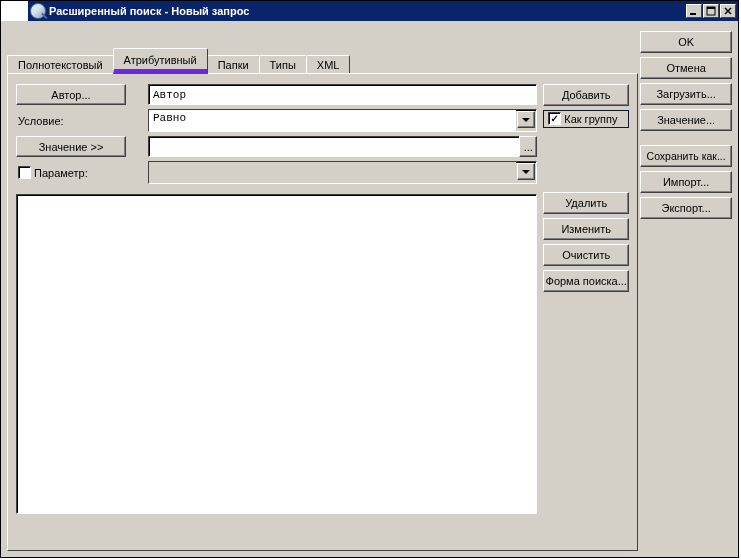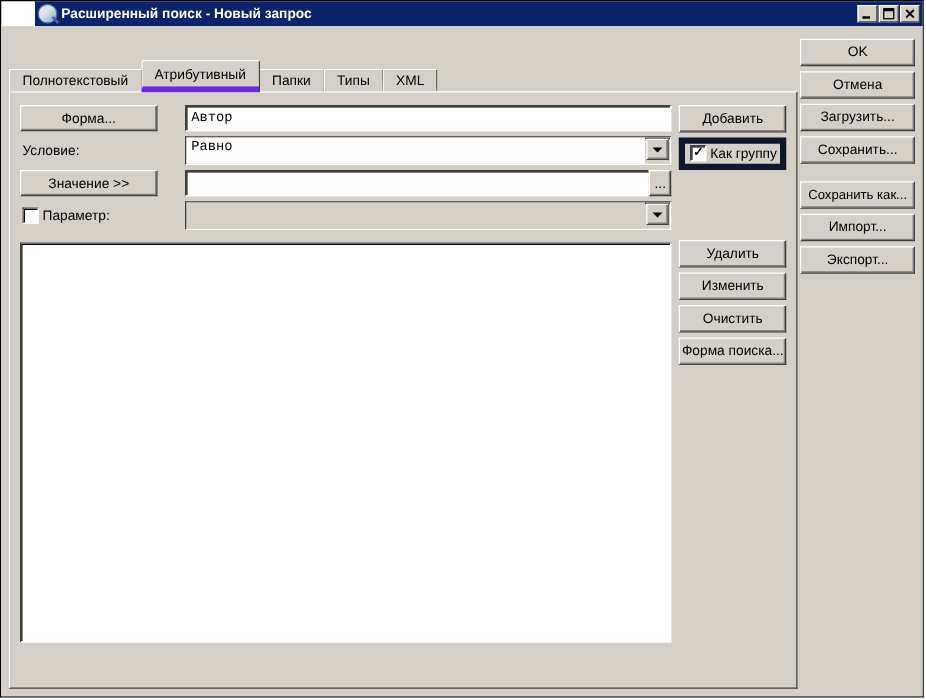--- a/index.html
+++ b/index.html
@@ -149,21 +149,21 @@
 }
 .combo.wrapped { border: 1px solid #808080; border-top-color:#404040;border-left-color:#404040;border-right-color:#fff;border-bottom-color:#fff; box-shadow: inset 1px 1px 0 #000; }
 .combo.wrapped .field { border:none; box-shadow:none; }
 .combo.wrapped .dropbtn { height:17px; margin:1px; }
 .tri { width:0;height:0;border-left:4px solid transparent;border-right:4px solid transparent;border-top:4px solid #000; }
 .sidebtns { width: 86px; display:flex;flex-direction:column;gap:4px; }
 .sidebtn { height: 22px; background:#d4d0c8;border:1px solid #fff;border-right-color:#404040;border-bottom-color:#404040;box-shadow: inset -1px -1px 0 #808080, inset 1px 1px 0 #d4d0c8; display:flex;align-items:center;justify-content:center;cursor:pointer;}
 .checkwrap { display:flex;align-items:center; gap:3px; padding-left:2px;}
 .chk { width:13px;height:13px;background:#fff;border:1px solid #808080;border-top-color:#404040;border-left-color:#404040;border-right-color:#fff;border-bottom-color:#fff;box-shadow:inset 1px 1px 0 #000;display:flex;align-items:center;justify-content:center;font-size:10px;font-weight:bold;}
 .chk.checked::after{content:"✓";line-height:1;font-size:10px;}
-.redbox { border: 5px solid #0f172a; padding: 1px 2px 2px; }
+.redbox { border: 1px solid #0f172a; padding: 1px 2px 2px; }
 .condarea {
   margin-top:6px;
   background:#fff;
   border: 1px solid #808080;
   border-top-color:#404040; border-left-color:#404040;
   border-right-color:#fff; border-bottom-color:#fff;
   box-shadow: inset 1px 1px 0 #000;
   height: 320px;
 }
 </style>
@@ -199,21 +199,21 @@
         <div class="tab">Полнотекстовый</div>
         <div class="tab active">Атрибутивный</div>
         <div class="tab">Папки</div>
         <div class="tab">Типы</div>
         <div class="tab">XML</div>
       </div>
       <div class="tabpage">
         <div style="display:flex;gap:6px;">
           <div style="flex:1;">
             <div class="row">
-              <div class="rowlabel btn">Форма...</div>
+              <div class="rowlabel btn">Автор...</div>
               <div class="rowgap"></div>
               <input class="field" value="Автор" style="">
             </div>
             <div class="row">
               <div class="rowlabel text">Условие:</div>
               <div class="rowgap"></div>
               <div class="combo wrapped" style="flex:1;">
                 <div class="field" style="background:#fff;">Равно</div>
                 <div class="dropbtn">
                     <div class="tri"></div>
@@ -261,19 +261,19 @@
             <div class="sidebtn">Очистить</div>
             <div class="sidebtn">Форма поиска...</div>
           </div>
         </div>
       </div>
     </div>
     <div class="rightpanel">
       <div class="rbtn">OK</div>
       <div class="rbtn">Отмена</div>
       <div class="rbtn">Загрузить...</div>
-      <div class="rbtn">Сохранить...</div>
+      <div class="rbtn">Значение...</div>
       <div class="rbtn" style="font-size:10.5px;margin-top:10px;">Сохранить как...</div>
       <div class="rbtn">Импорт...</div>
       <div class="rbtn">Экспорт...</div>
     </div>
   </div>
 </div>
 
 </body></html>

